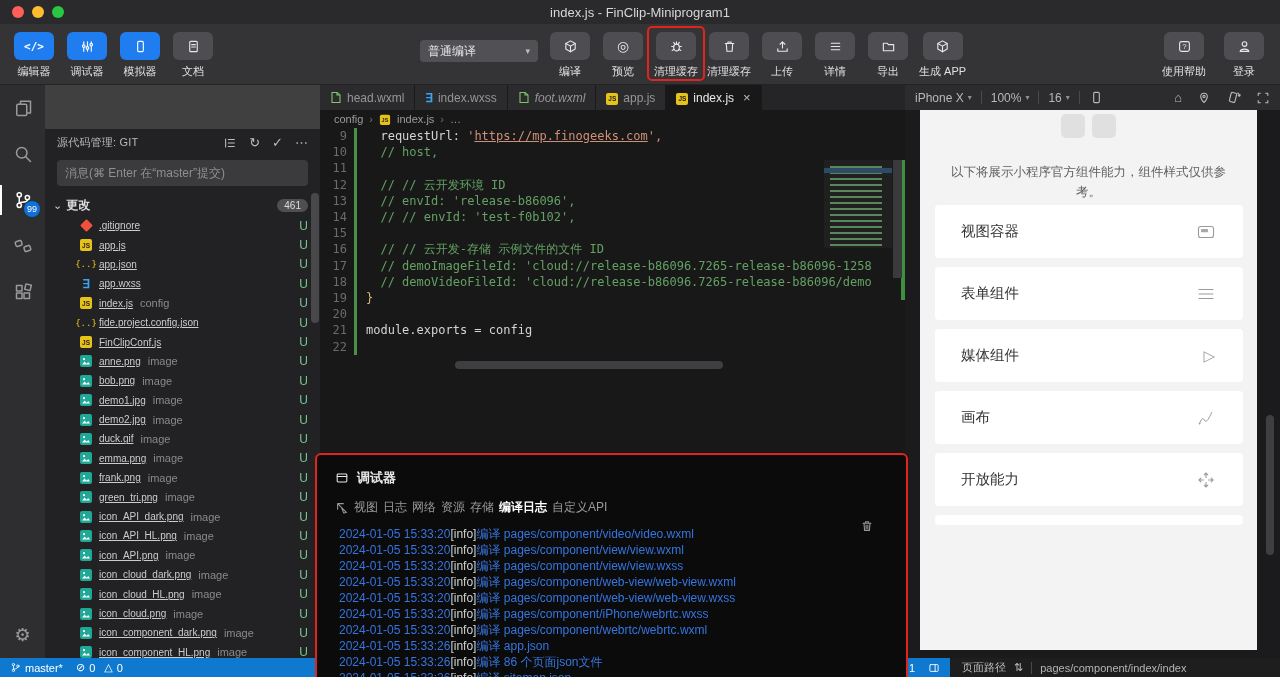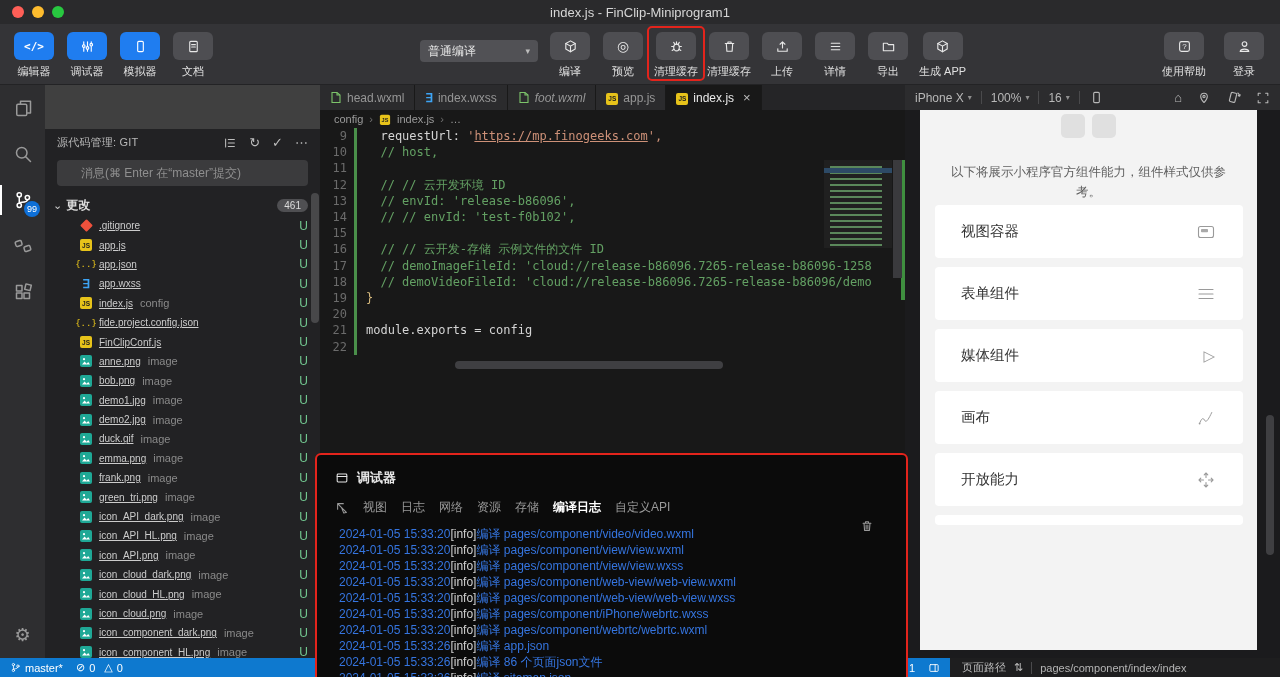--- a/index.html
+++ b/index.html
@@ -51,21 +51,21 @@
   #act-gear { position:absolute; left:0; bottom:12px; width:45px; display:flex; justify-content:center;
               color:#9a9a9a; font-size:18px; cursor:pointer; }
 
   
   #sidepanel { position:absolute; left:45px; top:0; width:275px; height:573px; background:#222224;margin-top:44px; }
   .scm-header { height:27px; display:flex; align-items:center; padding:0 12px; }
   .scm-title { font-size:11px; color:#b8b8b8; letter-spacing:.2px; }
   .scm-actions { margin-left:auto; display:flex; gap:12px; align-items:center; color:#bdbdbd; font-size:13px; }
   .scm-actions .ai { cursor:pointer; }
   .scm-input { margin:4px 12px 8px; height:26px; background:#3b3b3d; border-radius:4px;
-               font-size:12px; color:#8f8f8f; line-height:26px; padding:0 24px;
+               font-size:12px; color:#8f8f8f; line-height:26px; padding:0 8px;
                white-space:nowrap; overflow:hidden; }
   .changes-row { height:22px; display:flex; align-items:center; padding:0 12px 0 8px; gap:4px; cursor:pointer; }
   .changes-row .chev { color:#cccccc; font-size:11px; }
   .changes-row .clabel { font-size:12px; color:#dddddd; font-weight:bold; }
   .changes-badge { margin-left:auto; background:#4f4f52; color:#dcdcdc; border-radius:9px;
                    font-size:10px; padding:1px 7px; }
   #file-list { position:absolute; left:0; top:87px; width:275px; height:486px; overflow:hidden; }
   .frow { position:relative; height:19.4px; display:flex; align-items:center; padding-left:34px; cursor:pointer; }
   .ficon { width:14px; display:flex; justify-content:center; margin-right:6px; flex:none; }
   .fname { font-size:10px; color:#cccccc; white-space:nowrap;text-decoration:underline; }
@@ -105,21 +105,21 @@
   #vscroll { position:absolute; right:0; top:28px; width:12px; height:250px; }
   #vscroll .green { position:absolute; right:0; top:4px; width:4px; height:140px; background:#3f8f3f; }
   #vscroll .slider { position:absolute; left:0; top:4px; width:9px; height:118px; background:#3a3a3d; }
   #hscroll { position:absolute; left:135px; top:276px; width:268px; height:8px; background:#3f3f42; border-radius:4px; }
 
   
   #debugpanel { position:absolute; left:315px; top:368px; width:593px; height:287px;
                 background:#0b0b0b; border:2px solid #e3241c; border-radius:6px; z-index:5; }
   .dbg-header { display:flex; align-items:center; gap:8px; padding:14px 0 0 18px; color:#e8e8e8; }
   .dbg-title { font-size:13px; font-weight:bold; }
-  .dbg-tabs { display:flex; align-items:center; gap:14px; padding:12px 0 0 18px; font-size:12px; color:#9a9a9a; }
+  .dbg-tabs { display:flex; align-items:center; gap:5px; padding:12px 0 0 18px; font-size:12px; color:#9a9a9a; }
   .dtab { cursor:pointer; white-space:nowrap; }
   .dtab.active { color:#ffffff; font-weight:bold; }
   #dbg-trash { position:absolute; right:32px; top:64px; color:#9a9a9a; cursor:pointer; }
   #dbg-logs { padding:10px 0 0 22px; }
   .logline { display:flex; height:16px; align-items:center; font-size:12px; white-space:nowrap; }
   .ltime, .lmsg { color:#3575e0; }
   .lmsg { cursor:pointer; }
   .llevel { color:#d0d0d0; }
 
   

